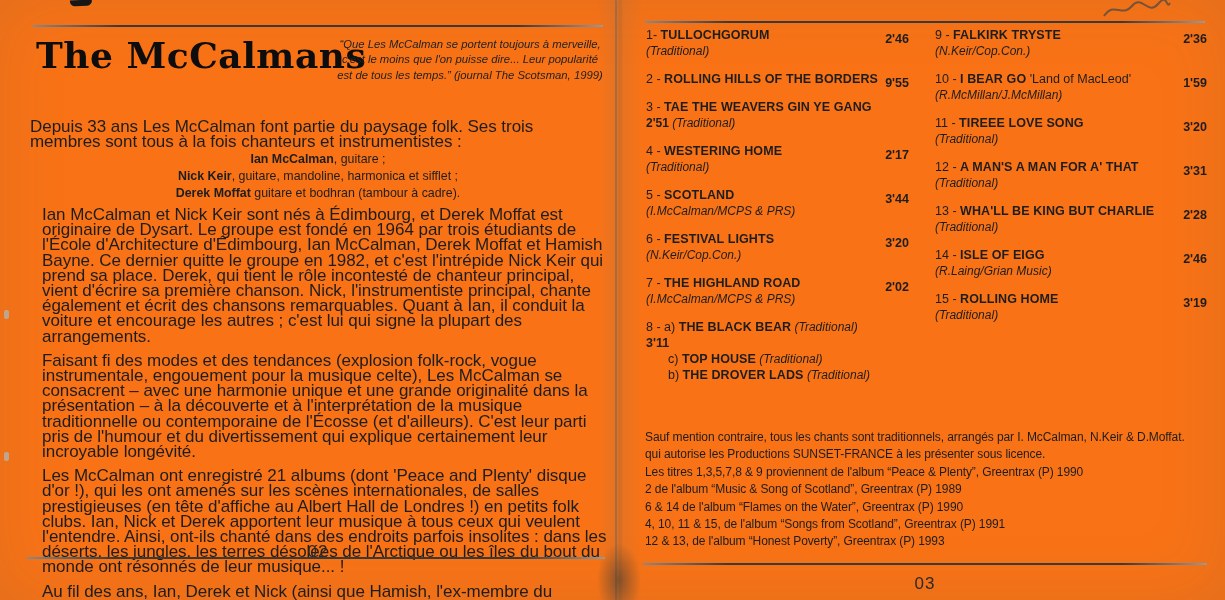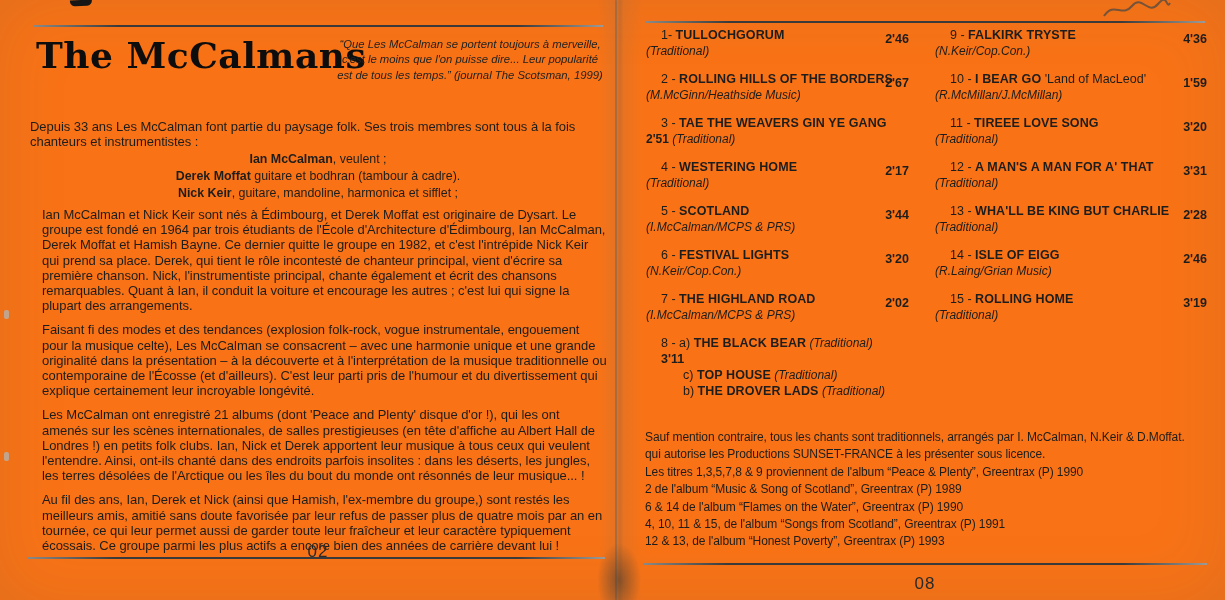--- a/index.html
+++ b/index.html
@@ -7,29 +7,29 @@
     position:relative;width:1225px;height:600px;overflow:hidden;
     background:#f97316;color:#1d1d1d;
     font-family:"Liberation Sans",sans-serif;
     box-shadow:inset 0 0 70px rgba(90,85,78,.14);
   }
   .abs{position:absolute;}
   .rule{height:2px;background:linear-gradient(90deg,#8a8a88,#3a3a3a 15%,#3a3a3a 85%,#9a9a98);}
   
   .title{font-family:"DejaVu Serif",serif;font-weight:bold;font-size:36px;letter-spacing:.5px;color:#0d0d0d;}
   .quote{font-style:italic;font-size:11.3px;line-height:15.3px;text-align:center;white-space:pre-line;color:#222;}
-  .body-text{font-size:13px;line-height:15.2px;letter-spacing:-.05px;}
+  .body-text{font-size:17px;line-height:15.2px;letter-spacing:-.05px;}
   .members{text-align:center;line-height:17px;font-size:12.4px;}
   .members b{font-weight:bold;}
   .paras p{margin:0 0 9px 12px;}
   .pagenum{font-size:17px;letter-spacing:1px;color:#2a2a2a;text-align:center;width:60px;}
   
   .track-col{font-size:12.5px;}
   .track{margin-bottom:12px;}
-  .trow{position:relative;line-height:16px;white-space:nowrap;margin-left:15px;}
+  .trow{position:relative;line-height:16px;white-space:nowrap;}
   .tnum{font-weight:normal;}
   .ttitle{font-weight:bold;letter-spacing:.1px;}
   .tsuffix{font-weight:normal;}
   .ttime{position:absolute;right:0;top:4px;font-weight:bold;}
   .ttime-inline{font-weight:bold;font-style:normal;}
   .tcredit{font-size:12px;font-style:italic;line-height:16px;}
   .tindent{padding-left:22px;}
   .notes{font-size:12px;line-height:17.4px;white-space:nowrap;letter-spacing:-.1px;}
   
   .fold{
@@ -61,45 +61,44 @@
 
   <div class="abs title" style="left:36px;top:34px;">The McCalmans</div>
 
   <div class="abs quote" style="left:330px;top:37px;width:280px;">“Que Les McCalman se portent toujours à merveille,
 c'est le moins que l'on puisse dire... Leur popularité
 est de tous les temps.” (journal The Scotsman, 1999)</div>
 
   <div class="abs body-text" style="left:30px;top:119px;width:576px;">Depuis 33 ans Les McCalman font partie du paysage folk. Ses trois membres sont tous à la fois chanteurs et instrumentistes :</div>
 
   <div class="abs members" id="members" style="left:30px;top:151px;width:576px;">
-      <div><b>Ian McCalman</b><span class="">, veulent ;</span></div>
+      <div><b>Ian McCalman</b><span class="">, guitare ;</span></div>
+      <div><b>Nick Keir</b><span class="">, guitare, mandoline, harmonica et sifflet ;</span></div>
       <div><b>Derek Moffat</b><span class=""> guitare et bodhran (tambour à cadre).</span></div>
-      <div><b>Nick Keir</b><span class="">, guitare, mandoline, harmonica et sifflet ;</span></div>
     </div>
 
   <div class="abs body-text paras" id="paragraphs" style="left:30px;top:207px;width:578px;">
       <p>Ian McCalman et Nick Keir sont nés à Édimbourg, et Derek Moffat est originaire de Dysart. Le groupe est fondé en 1964 par trois étudiants de l'École d'Architecture d'Édimbourg, Ian McCalman, Derek Moffat et Hamish Bayne. Ce dernier quitte le groupe en 1982, et c'est l'intrépide Nick Keir qui prend sa place. Derek, qui tient le rôle incontesté de chanteur principal, vient d'écrire sa première chanson. Nick, l'instrumentiste principal, chante également et écrit des chansons remarquables. Quant à Ian, il conduit la voiture et encourage les autres ; c'est lui qui signe la plupart des arrangements.</p>
       <p>Faisant fi des modes et des tendances (explosion folk-rock, vogue instrumentale, engouement pour la musique celte), Les McCalman se consacrent – avec une harmonie unique et une grande originalité dans la présentation – à la découverte et à l'interprétation de la musique traditionnelle ou contemporaine de l'Écosse (et d'ailleurs). C'est leur parti pris de l'humour et du divertissement qui explique certainement leur incroyable longévité.</p>
       <p>Les McCalman ont enregistré 21 albums (dont 'Peace and Plenty' disque d'or !), qui les ont amenés sur les scènes internationales, de salles prestigieuses (en tête d'affiche au Albert Hall de Londres !) en petits folk clubs. Ian, Nick et Derek apportent leur musique à tous ceux qui veulent l'entendre. Ainsi, ont-ils chanté dans des endroits parfois insolites : dans les déserts, les jungles, les terres désolées de l'Arctique ou les îles du bout du monde ont résonnés de leur musique... !</p>
       <p>Au fil des ans, Ian, Derek et Nick (ainsi que Hamish, l'ex-membre du groupe,) sont restés les meilleurs amis, amitié sans doute favorisée par leur refus de passer plus de quatre mois par an en tournée, ce qui leur permet aussi de garder toute leur fraîcheur et leur caractère typiquement écossais. Ce groupe parmi les plus actifs a encore bien des années de carrière devant lui !</p>
     </div>
 
   <div class="abs rule" style="left:27px;top:557px;width:578px;"></div>
   <div class="abs pagenum" style="left:288px;top:542px;">02</div>
 
   <div class="abs rule" style="left:645px;top:21px;width:560px;"></div>
 
   <div class="abs track-col" id="track-col-0" style="left:646px;top:27px;width:263px;">
       <div class="track">
         <div class="trow"><span class="tnum">1- </span><span class="ttitle">TULLOCHGORUM</span><span class="ttime">2'46</span></div>
         <div class="tcredit"><span class="">(Traditional)</span></div>
       </div>
       <div class="track">
-        <div class="trow"><span class="tnum">2 - </span><span class="ttitle">ROLLING HILLS OF THE BORDERS</span><span class="ttime">2'67</span></div>
-        <div class="tcredit"><span class="">(M.McGinn/Heathside Music)</span></div>
+        <div class="trow"><span class="tnum">2 - </span><span class="ttitle">ROLLING HILLS OF THE BORDERS</span><span class="ttime">9'55</span></div>
       </div>
       <div class="track">
         <div class="trow"><span class="tnum">3 - </span><span class="ttitle">TAE THE WEAVERS GIN YE GANG</span></div>
         <div class="tcredit"><span class="ttime-inline">2'51 </span><span class="">(Traditional)</span></div>
       </div>
       <div class="track">
         <div class="trow"><span class="tnum">4 - </span><span class="ttitle">WESTERING HOME</span><span class="ttime">2'17</span></div>
         <div class="tcredit"><span class="">(Traditional)</span></div>
       </div>
       <div class="track">
@@ -117,21 +116,21 @@
       <div class="track">
         <div class="trow"><span class="tnum">8 - </span><span class="tnum">a) </span><span class="ttitle">THE BLACK BEAR</span><span class="tcredit"> (Traditional)</span></div>
         <div class="trow"><span class="ttime-inline">3'11</span></div>
         <div class="trow tindent"><span class="tnum">c) </span><span class="ttitle">TOP HOUSE</span><span class="tcredit"> (Traditional)</span></div>
         <div class="trow tindent"><span class="tnum">b) </span><span class="ttitle">THE DROVER LADS</span><span class="tcredit"> (Traditional)</span></div>
       </div>
     </div>
 
   <div class="abs track-col" id="track-col-1" style="left:935px;top:27px;width:272px;">
       <div class="track">
-        <div class="trow"><span class="tnum">9 - </span><span class="ttitle">FALKIRK TRYSTE</span><span class="ttime">4'36</span></div>
+        <div class="trow"><span class="tnum">9 - </span><span class="ttitle">FALKIRK TRYSTE</span><span class="ttime">2'36</span></div>
         <div class="tcredit"><span class="">(N.Keir/Cop.Con.)</span></div>
       </div>
       <div class="track">
         <div class="trow"><span class="tnum">10 - </span><span class="ttitle">I BEAR GO</span><span class="tsuffix"> 'Land of MacLeod'</span><span class="ttime">1'59</span></div>
         <div class="tcredit"><span class="">(R.McMillan/J.McMillan)</span></div>
       </div>
       <div class="track">
         <div class="trow"><span class="tnum">11 - </span><span class="ttitle">TIREEE LOVE SONG</span><span class="ttime">3'20</span></div>
         <div class="tcredit"><span class="">(Traditional)</span></div>
       </div>
@@ -157,15 +156,15 @@
       <div>Sauf mention contraire, tous les chants sont traditionnels, arrangés par I. McCalman, N.Keir &amp; D.Moffat.</div>
       <div>qui autorise les Productions SUNSET-FRANCE à les présenter sous licence.</div>
       <div>Les titres 1,3,5,7,8 &amp; 9 proviennent de l'album “Peace &amp; Plenty”, Greentrax (P) 1990</div>
       <div>2 de l'album “Music &amp; Song of Scotland”, Greentrax (P) 1989</div>
       <div>6 &amp; 14 de l'album “Flames on the Water”, Greentrax (P) 1990</div>
       <div>4, 10, 11 &amp; 15, de l'album “Songs from Scotland”, Greentrax (P) 1991</div>
       <div>12 &amp; 13, de l'album “Honest Poverty”, Greentrax (P) 1993</div>
     </div>
 
   <div class="abs rule" style="left:643px;top:563px;width:564px;"></div>
-  <div class="abs pagenum" style="left:895px;top:574px;">08</div>
+  <div class="abs pagenum" style="left:895px;top:574px;">03</div>
 
 </div>
 
 </body></html>

